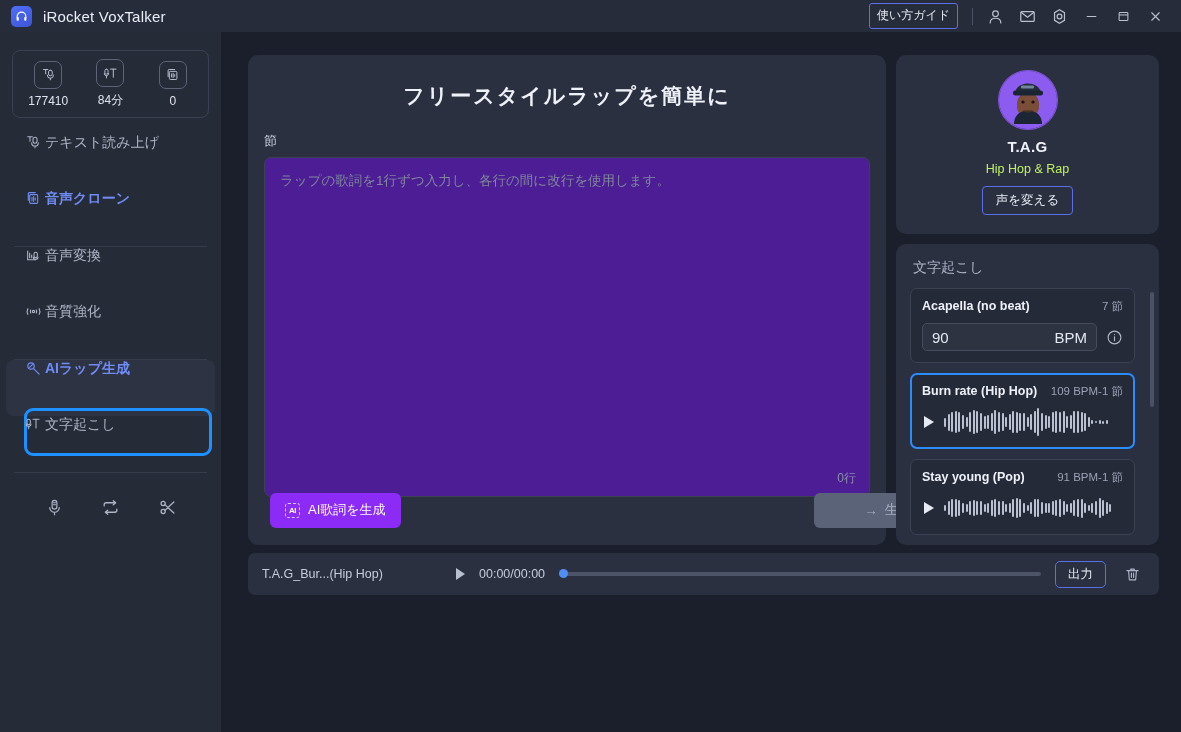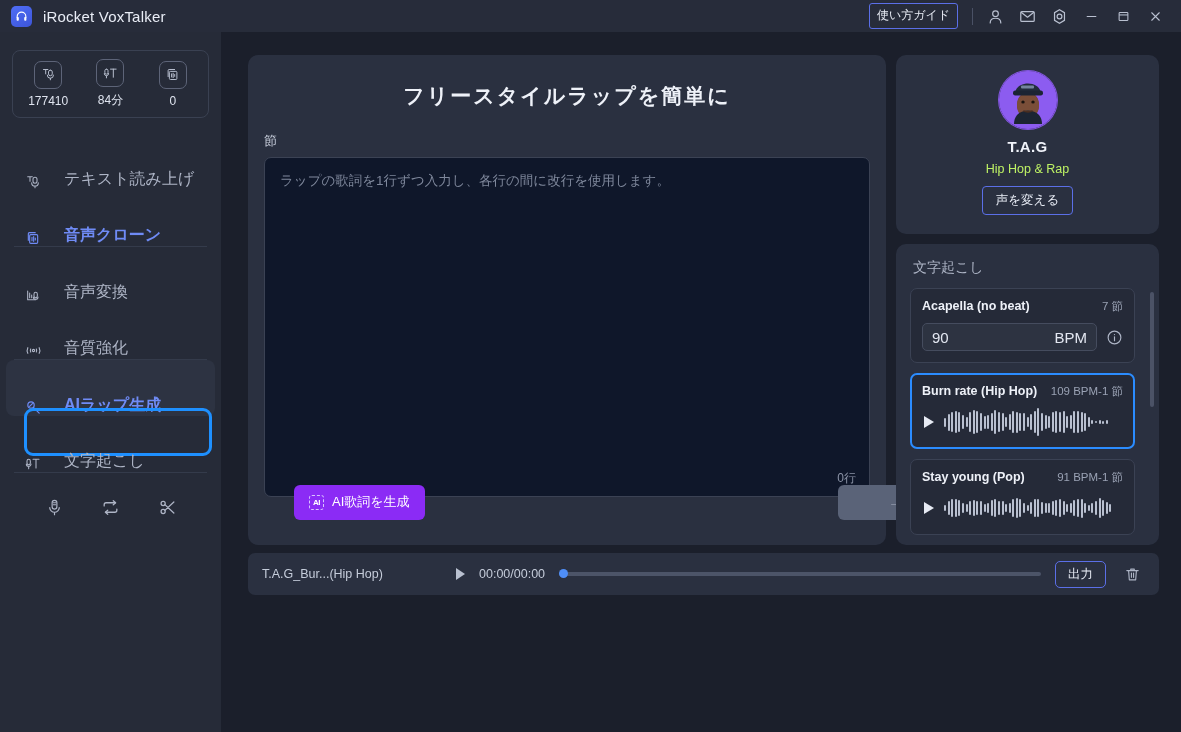--- a/index.html
+++ b/index.html
@@ -53,22 +53,22 @@
   }
   .stat { display: flex; flex-direction: column; align-items: center; gap: 5px; width: 58px; }
   .stat-ico {
     width: 28px; height: 28px; border: 1px solid #5d6478; border-radius: 7px;
     display: flex; align-items: center; justify-content: center; color: #b6bdcd;
   }
   .stat-val { color: #dfe4ef; font-size: 12px; }
 
   .nav { margin-top: 16px; }
   .nav-item {
-    position: relative; height: 56px; display: flex; align-items: flex-end;
-    gap: 22px; padding-left: 24px; color: #aeb5c6; font-size: 16px;
+    position: relative; height: 56px; display: flex; align-items: flex-start;
+    gap: 3px; padding-left: 24px; color: #aeb5c6; font-size: 14px;
   }
   .nav-item .nav-ico { width: 18px; display: flex; align-items: center; justify-content: center; color: #aeb5c6; }
   .nav-item.active-soft { background: #2d3342; border-radius: 8px; margin: 0 6px; padding-left: 18px; }
   .nav-item.cur { color: #6f8bf5; font-weight: bold; }
   .nav-item.cur .nav-ico { color: #6f8bf5; }
   .nav-div { height: 1px; background: #343b4b; margin: 0 14px; }
 
   .ring {
     position: absolute; border: 3px solid #1e90ff; border-radius: 9px;
     pointer-events: none;
@@ -85,28 +85,28 @@
     position: absolute; left: 248px; top: 55px; width: 638px; height: 490px;
     background: #2a3040; border-radius: 10px;
   }
   .main-title {
     text-align: center; color: #eef1f8; font-size: 21px; font-weight: bold;
     letter-spacing: 2px; padding-top: 27px;
   }
   .field-label { color: #c7cddb; font-size: 13px; margin: 22px 0 7px 16px; }
   .ta-wrap {
     position: relative; margin: 0 16px; height: 340px;
-    background: #0f172a; border: 1px solid #3b4254; border-radius: 7px;
+    background: #4c1d95; border: 1px solid #3b4254; border-radius: 7px;
   }
   .ta-ph { position: absolute; left: 15px; top: 14px; color: #7e879b; font-size: 13.5px; }
   .ta-count { position: absolute; right: 13px; bottom: 9px; color: #8b93a6; font-size: 12px; }
 
   .main-actions {
-    position: absolute; left: 0; bottom: 8px; width: 736px; height: 70px;
-    display: flex; align-items: center; padding: 0 22px; justify-content: space-between; margin-left: 24px;
+    position: absolute; left: 0; bottom: 0; width: 736px; height: 70px;
+    display: flex; align-items: center; padding: 0 22px; justify-content: space-between;
   }
   .btn-ai {
     background: #8b2bf5; color: #fff; border: none; border-radius: 6px;
     height: 35px; padding: 0 15px; font-size: 13px;
     display: flex; align-items: center; gap: 8px;
   }
   .ai-chip {
     width: 15px; height: 15px; border: 1px dashed #d8c2ff; border-radius: 3px;
     font-size: 8px; display: flex; align-items: center; justify-content: center; color: #fff;
     font-weight: bold; letter-spacing: -.5px;

